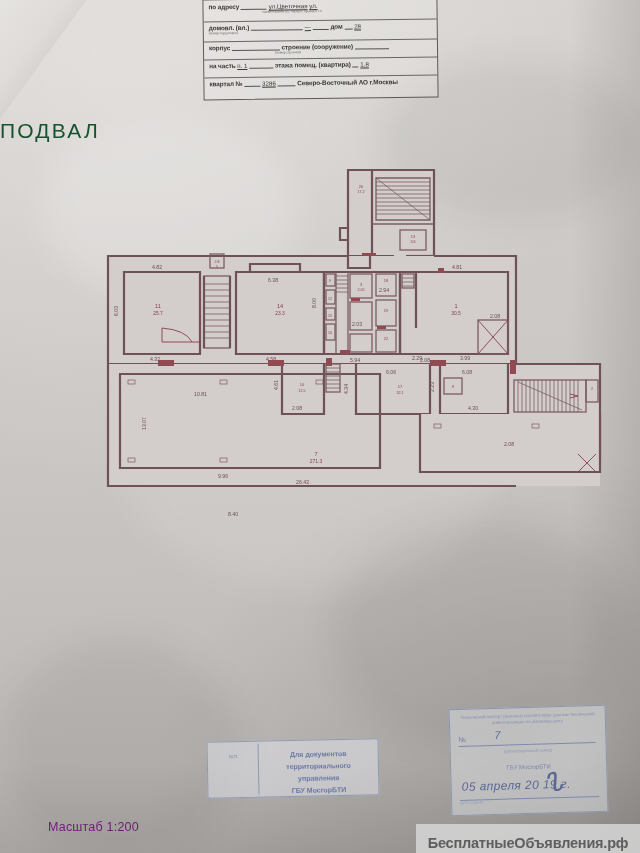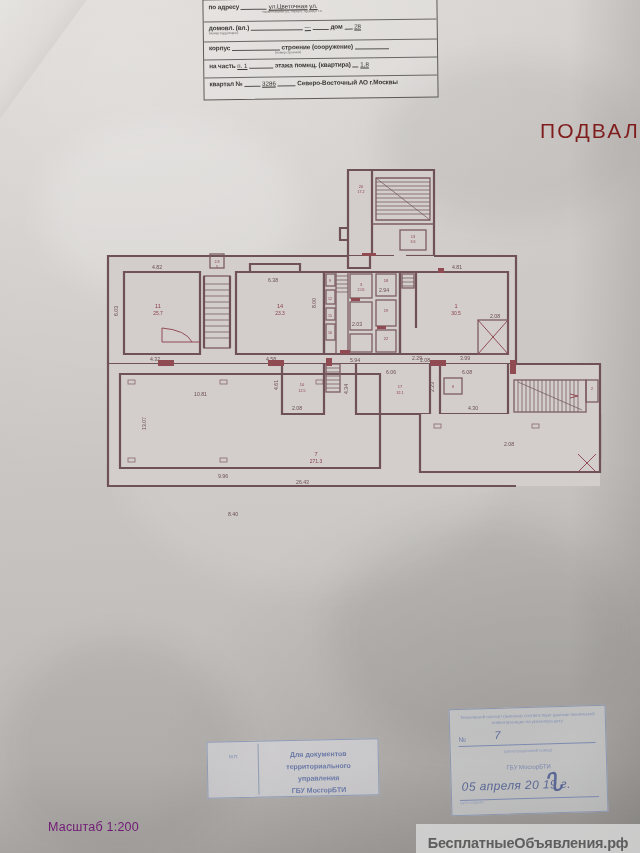--- a/index.html
+++ b/index.html
@@ -52,22 +52,22 @@
   }
   .frow{position:absolute;left:5px;right:5px;height:19px;font-size:6.2px;white-space:nowrap;}
   .frow .lbl{font-weight:bold;font-size:6.4px;letter-spacing:-.1px;}
   .frow .rule{display:inline-block;border-bottom:.8px solid #55524f;vertical-align:bottom;}
   .frow .fill{font-size:6.2px;color:#3a3835;text-decoration:underline;}
   .sub{font-size:3.4px;color:#6a6865;display:block;line-height:4px;letter-spacing:-.1px;}
   .hline{position:absolute;left:0;right:0;border-top:.8px solid #6a6764;}
 
   
   #title{
-    position:absolute;left:0;top:119px;width:640px;text-align:right;
-    font-size:21px;letter-spacing:2.2px;color:#7f1d1d;font-weight:400;
+    position:absolute;left:0;top:119px;width:640px;text-align:left;
+    font-size:21px;letter-spacing:2.2px;color:#14532d;font-weight:400;
   }
 
   
   #plan{position:absolute;left:100px;top:168px;width:520px;height:415px;}
   #plan svg{display:block;}
 
   
   #scale{position:absolute;left:48px;top:820px;font-size:12.5px;color:#701a75;letter-spacing:.2px;}
 
   

